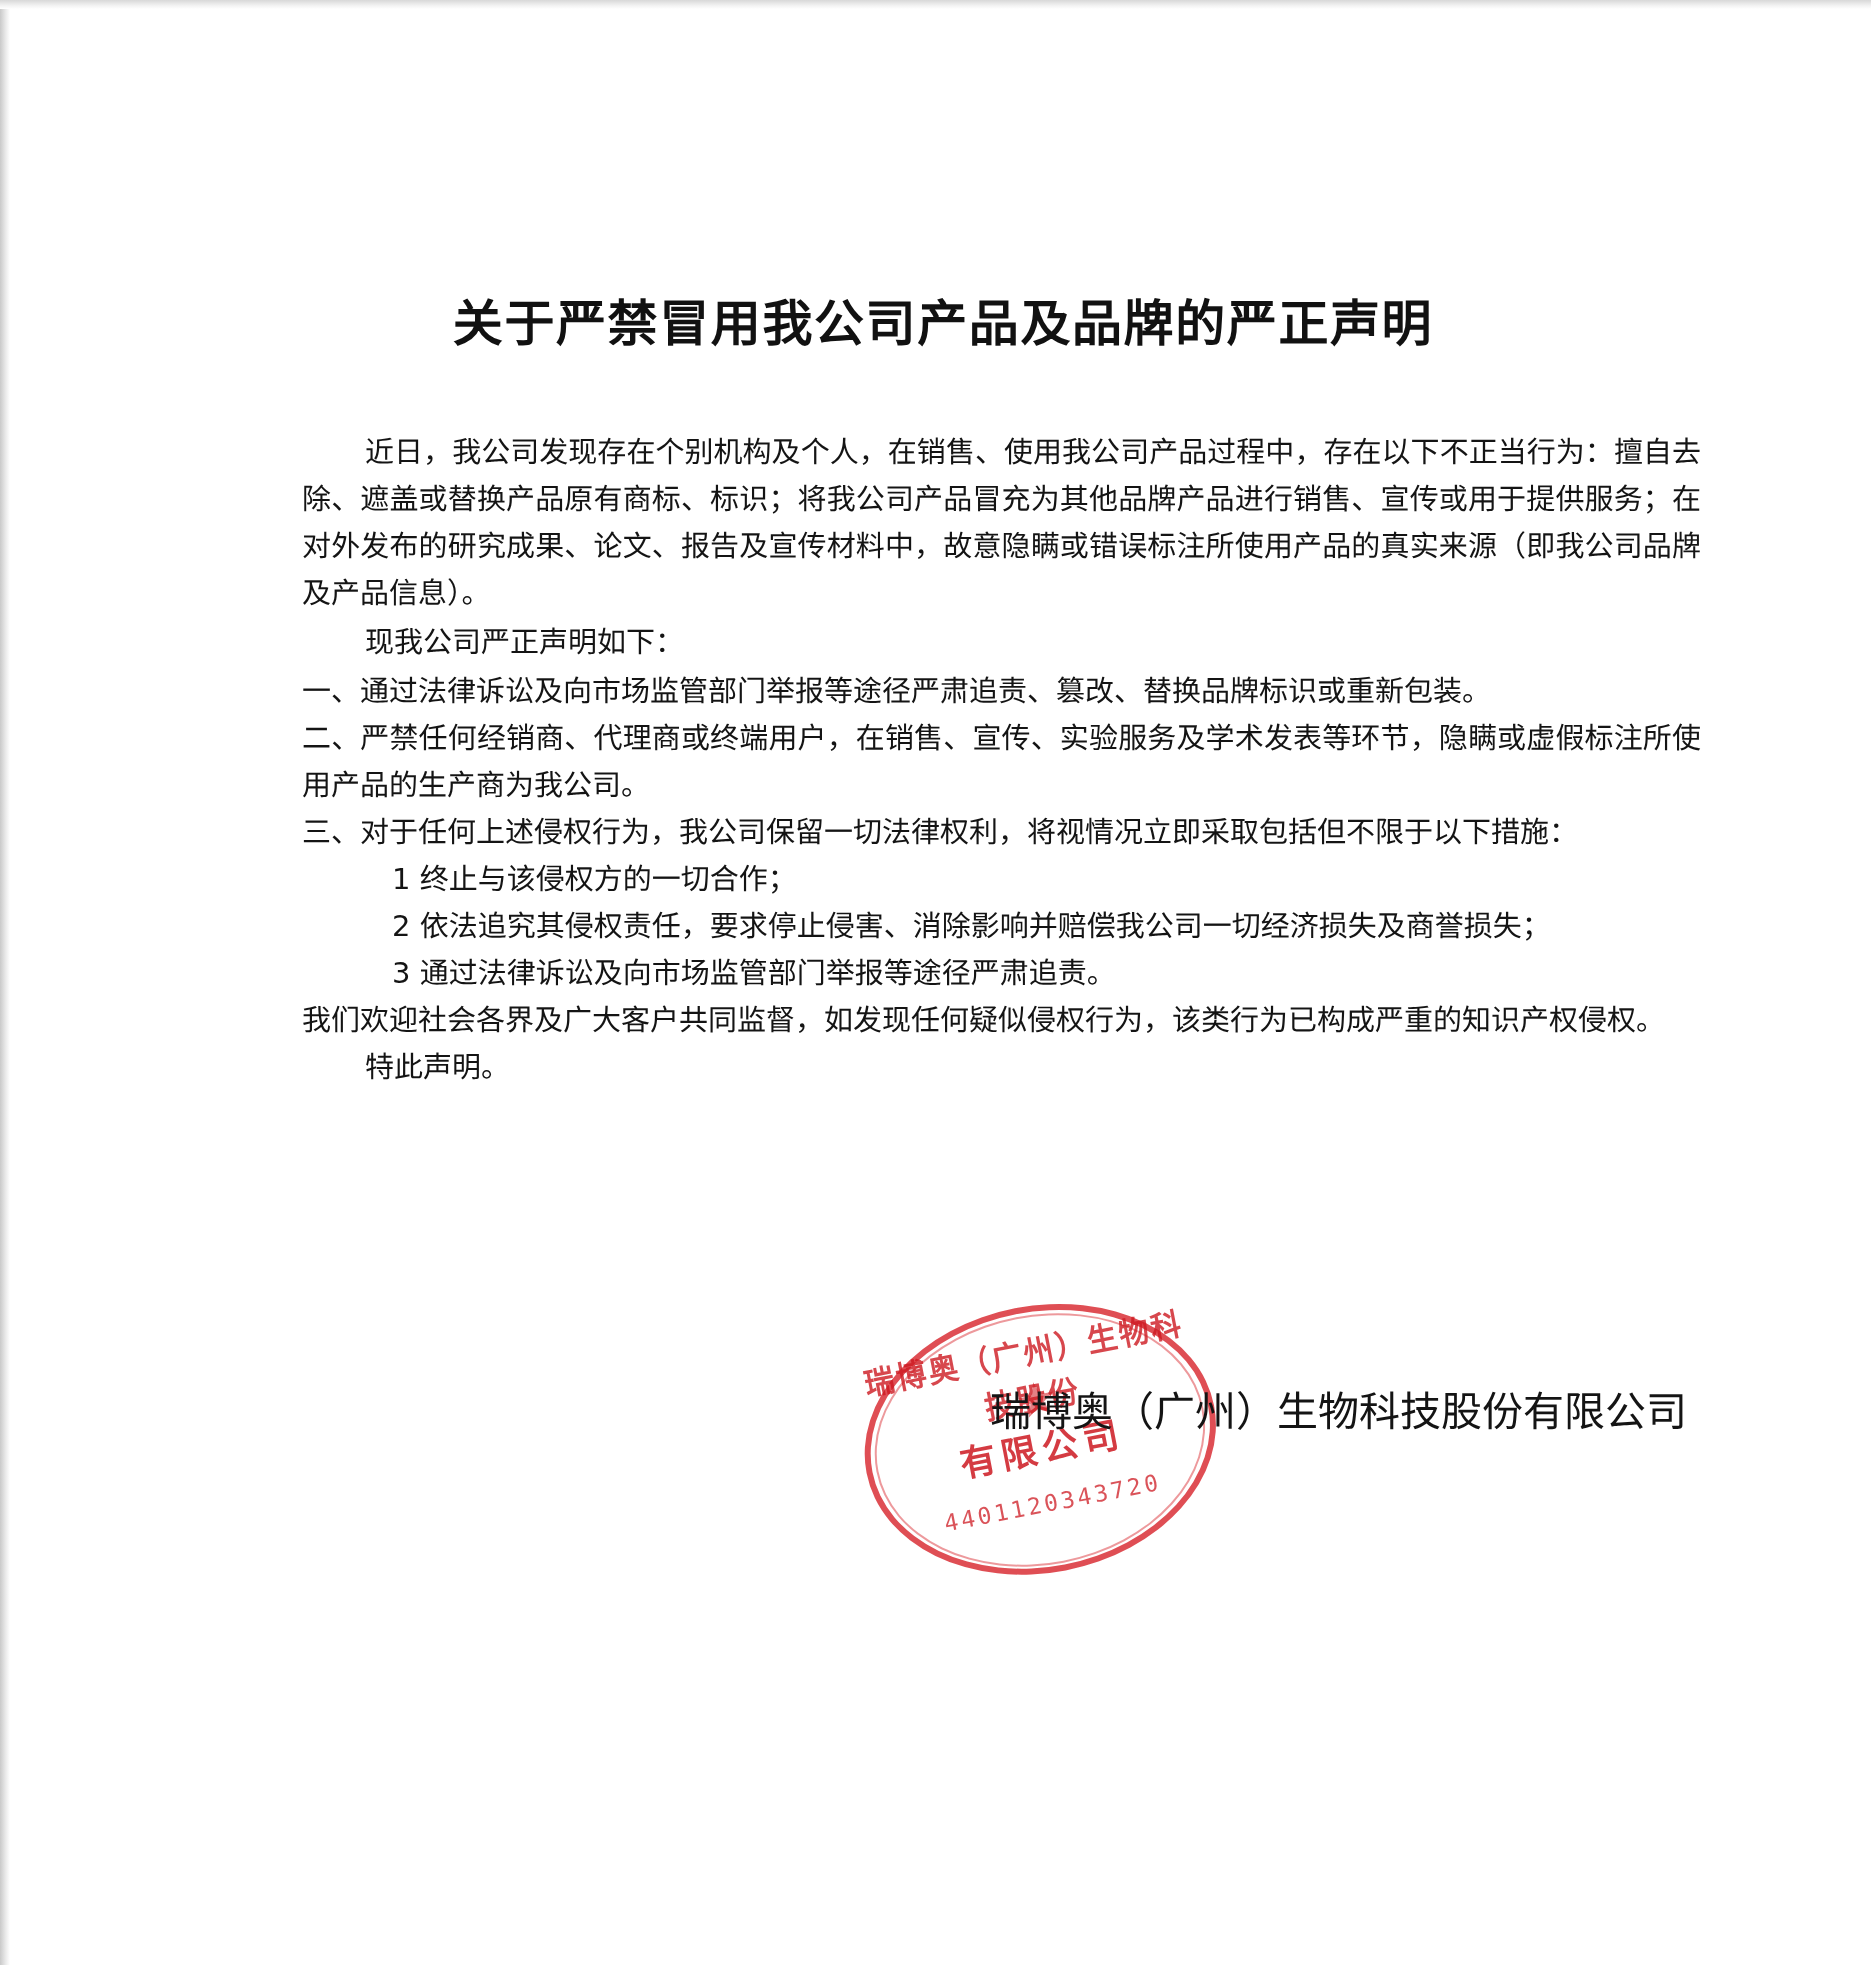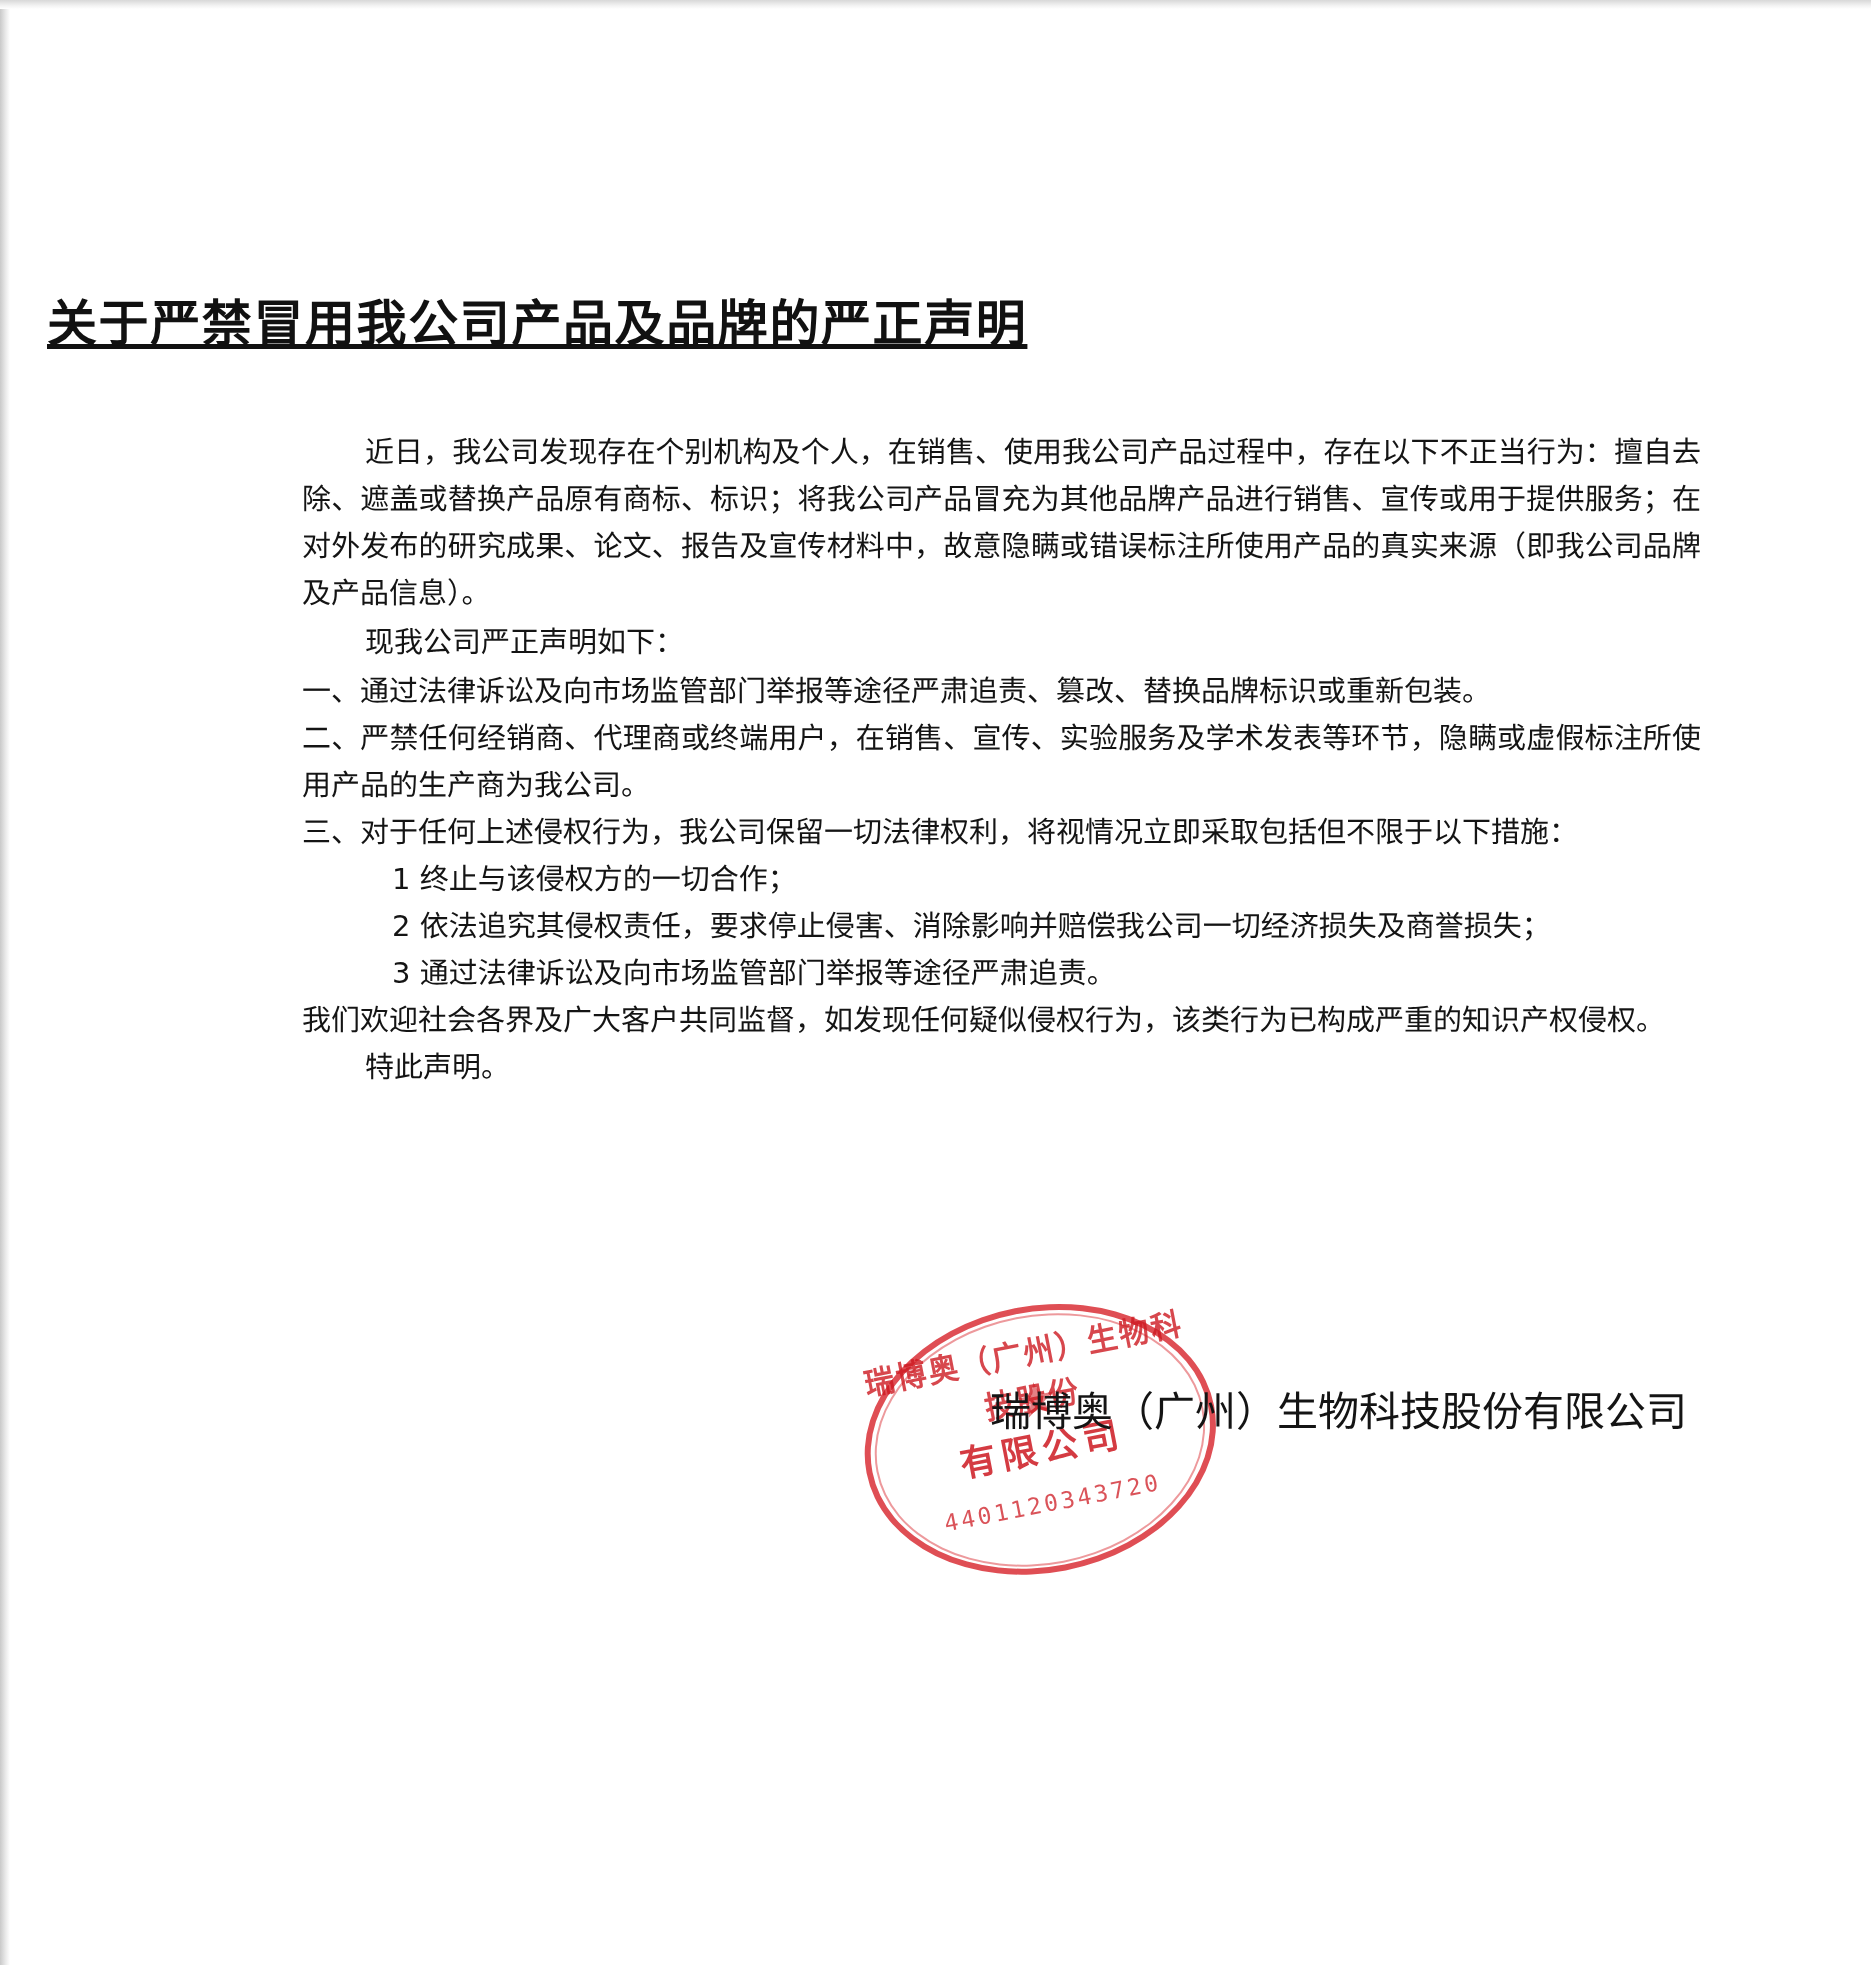--- a/index.html
+++ b/index.html
@@ -36,26 +36,26 @@
     top: 11.8px;
     width: 1792px;
     height: 2618px;
     background: #ffffff;
   }
   .doc-title {
     position: absolute;
     left: 0;
     top: 271px;
     width: 1792px;
+    text-align: center;
     font-size: 50px;
     font-weight: bold;
     letter-spacing: 1.6px;
     color: #111111;
     font-family: "DejaVu Sans", "Liberation Sans", sans-serif;
-    text-decoration: underline;
   }
   .body-block {
     position: absolute;
     left: 255px;
     top: 417px;
     width: 1399px;
     font-size: 29px;
     line-height: 1.62;
     color: #141414;
     text-align: justify;

